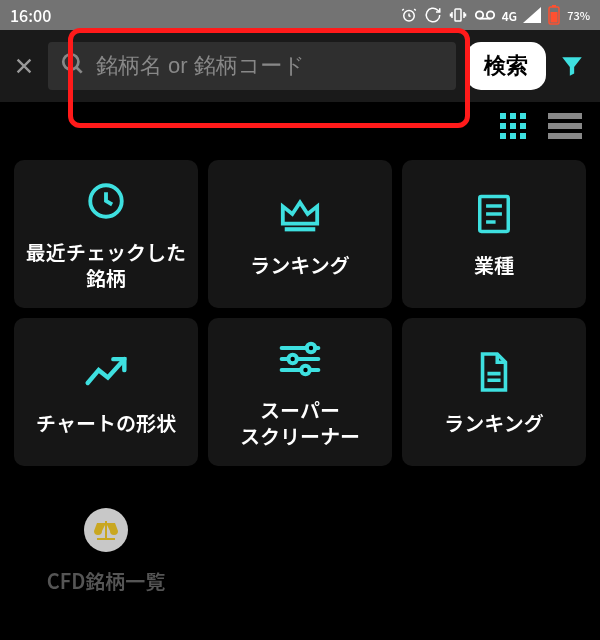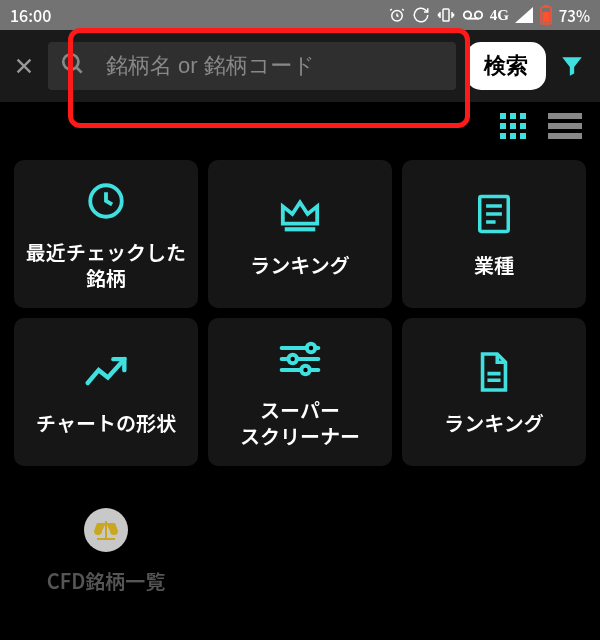--- a/index.html
+++ b/index.html
@@ -4,21 +4,21 @@
   <style>
     * { box-sizing: border-box; margin: 0; padding: 0; }
     html, body { width: 600px; height: 640px; background: #000; font-family: 'Hiragino Sans', 'Noto Sans JP', sans-serif; color: #fff; overflow: hidden; }
     .status-bar { height: 30px; display: flex; align-items: center; justify-content: space-between; padding: 0 10px; font-size: 16px; font-weight: 500; background: #737373; }
     .status-left { display: flex; align-items: center; gap: 4px; }
     .status-right { display: flex; align-items: center; gap: 6px; }
     .status-right svg { display: block; }
 
     .search-row { display: flex; align-items: center; gap: 10px; padding: 8px 12px 8px 10px; background: #1a1a1a; position: relative; height: 72px;}
     .close-btn { width: 28px; height: 28px; display: flex; align-items: center; justify-content: center; color: #888; }
-    .search-box { flex: 1; display: flex; align-items: center; background: #2f2f2f; border-radius: 4px; padding: 10px 12px; gap: 20px; height: 48px;}
+    .search-box { flex: 1; display: flex; align-items: center; background: #2f2f2f; border-radius: 4px; padding: 10px 12px; gap: 10px; height: 48px;}
     .search-box input { flex: 1; background: transparent; border: 0; outline: 0; color: #aaa; font-size: 22px; }
     .search-box input::placeholder { color: #888; }
     .search-btn { background: #fff; color: #000; border: 0; font-size: 22px; font-weight: 600; height: 48px; padding: 0 18px; border-radius: 15px; }
     .filter-btn { width: 32px; height: 32px; display: flex; align-items: center; justify-content: center; }
 
     .highlight-box { position: absolute; left: 68px; top: 28px; width: 402px; height: 100px; border: 5px solid #ff1a1a; border-radius: 12px; pointer-events: none; z-index: 50; }
 
     .view-toggle { display: flex; justify-content: flex-end; gap: 16px; padding: 10px 18px 10px 18px; }
     .vt-icon { width: 34px; height: 28px; display: flex; align-items: center; justify-content: center; }
 
@@ -57,34 +57,34 @@
           <path d="M4 8v8M2 10v4M20 8v8M22 10v4"></path>
         </svg>
     </span>
     <span>
       <svg width="22" height="16" viewBox="0 0 24 16" fill="none" stroke="#fff" stroke-width="2">
           <circle cx="6" cy="8" r="4"></circle>
           <circle cx="18" cy="8" r="4"></circle>
           <path d="M6 12h12"></path>
         </svg>
     </span>
-    <span style="font-size:15px;font-weight:600;font-family:Liberation Serif, serif;">4G</span>
+    <span style="font-size:12px;font-weight:600;">4G</span>
     <span>
       <svg width="18" height="16" viewBox="0 0 18 16">
           <path d="M0 16 L18 16 L18 0 Z" fill="#fff"></path>
         </svg>
     </span>
     <span>
       <svg width="14" height="20" viewBox="0 0 14 20">
           <rect x="2" y="2" width="10" height="17" rx="1.5" fill="none" stroke="#ff5030" stroke-width="1.5"></rect>
           <rect x="5" y="0" width="4" height="2" fill="#ff5030"></rect>
           <rect x="3.5" y="7" width="7" height="10.5" fill="#ff5030"></rect>
         </svg>
     </span>
-    <span style="font-size:15px;">73%</span>
+    <span style="font-size:11px;">73%</span>
   </div>
 </div>
 
 <div class="highlight-box"></div>
 
 <div class="search-row">
   <div class="close-btn">
     <svg width="22" height="22" viewBox="0 0 24 24" stroke="#999" stroke-width="2.5">
         <path d="M5 5 L19 19 M19 5 L5 19"></path>
       </svg>

